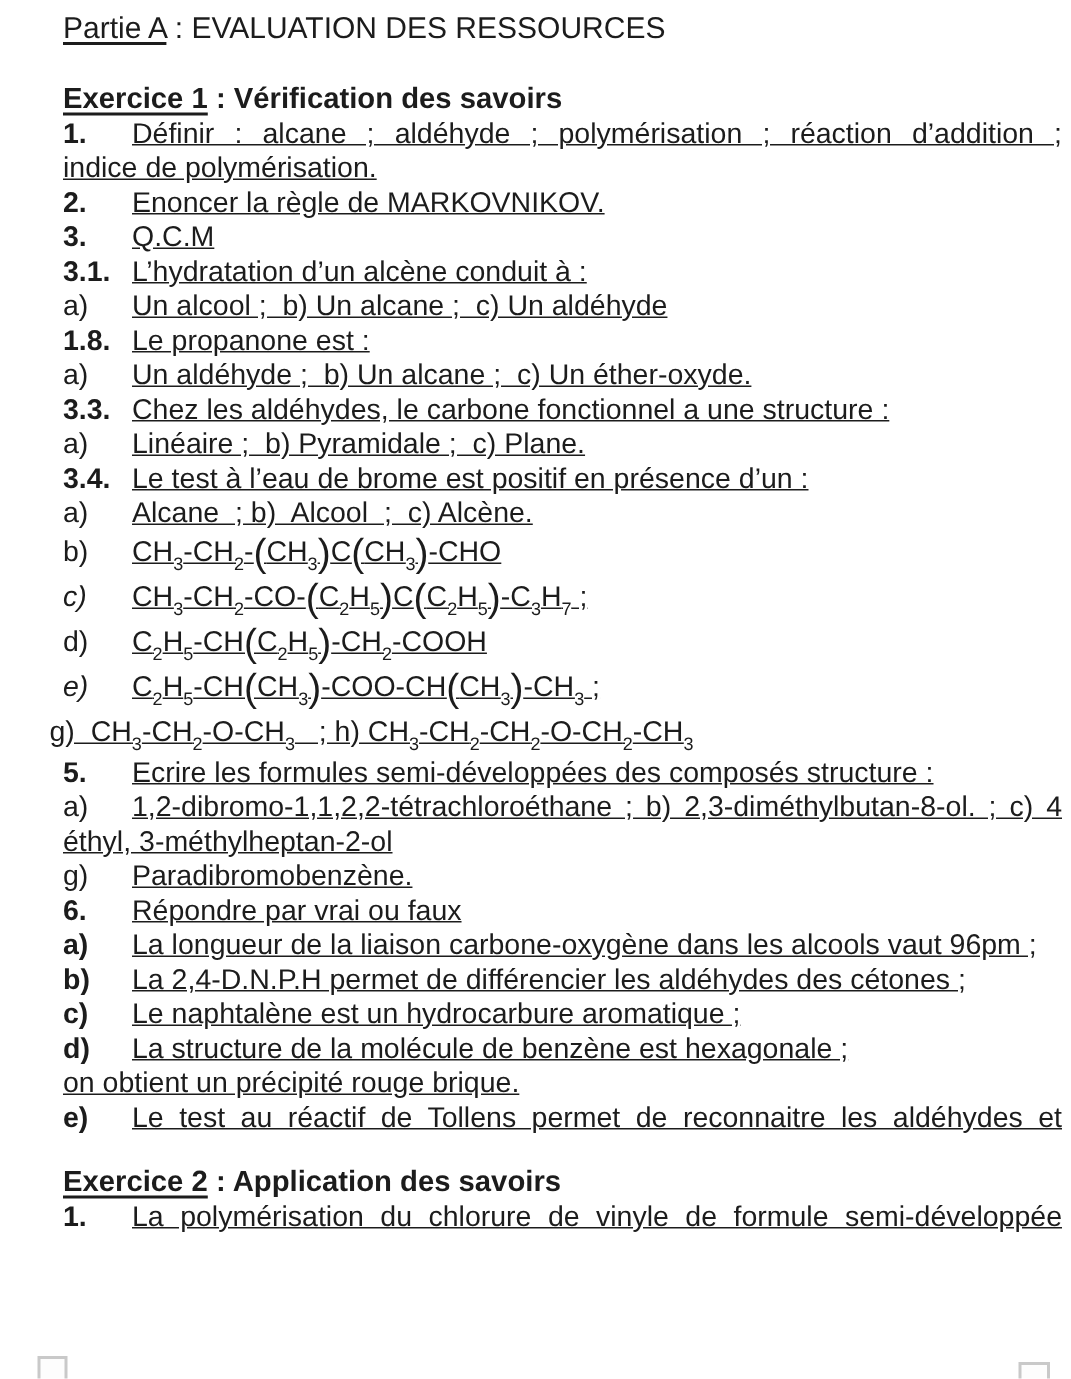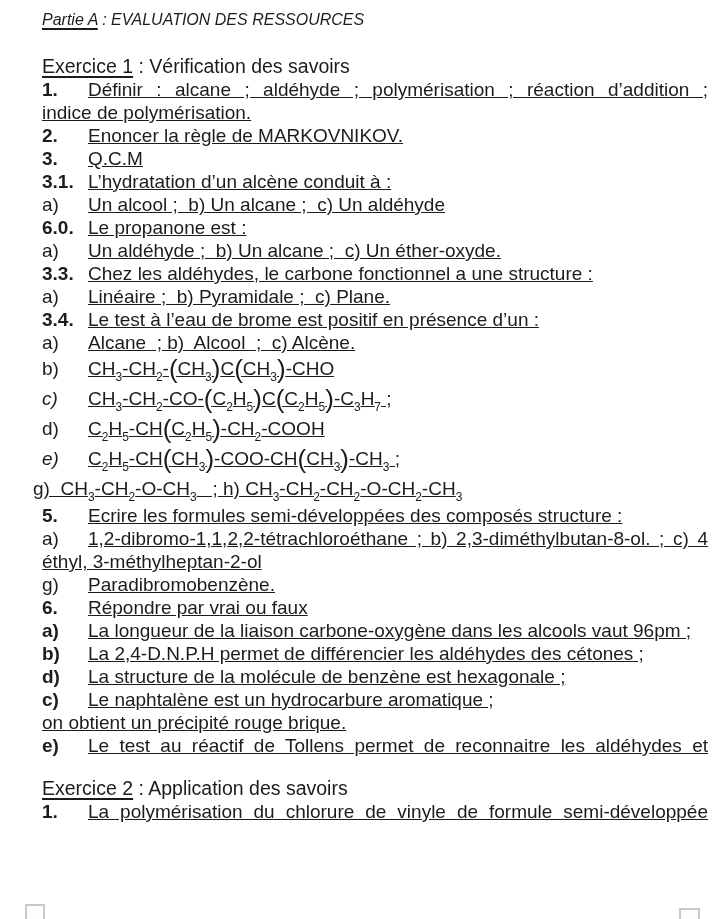--- a/index.html
+++ b/index.html
@@ -17,22 +17,22 @@
     font-size:19px;
     white-space:nowrap;
     text-decoration:underline;
   }
   .j{white-space:normal;text-align:justify;text-align-last:justify;}
   .num{display:inline-block;min-width:46px;}
   .b{font-weight:700;}
   .it{font-style:italic;}
   .sp24{height:24px;}
   .sp20{height:20px;}
-  .h{font-weight:400;font-size:19.5px;height:23px;line-height:23px;white-space:nowrap;}
-  .title-line{font-size:16px;font-weight:400;height:23px;line-height:23px;white-space:nowrap;font-style:italic;}
+  .h{font-weight:700;font-size:19.5px;height:23px;line-height:23px;white-space:nowrap;}
+  .title-line{font-size:20px;font-weight:400;height:23px;line-height:23px;white-space:nowrap;}
   .u{text-decoration:underline;text-decoration-thickness:1.5px;text-underline-offset:3px;}
   .f{height:30px;line-height:30px;}
   .f .chem{font-size:19px;}
   sub{font-size:12px;line-height:0;vertical-align:-6px;}
   .bp{font-size:26px;line-height:0;vertical-align:-3px;}
   .gh{margin-left:-9px;}
   .frag{position:absolute;border:2px solid #c9c9c9;background:#fdfdfd;}
   .frag-left{left:25px;top:904px;width:16px;height:22px;}
   .frag-right{left:679px;top:908px;width:17px;height:18px;}
 </style>
@@ -50,21 +50,21 @@
   <div class="line j"><span class="num b">1.</span><span>Définir : alcane ; aldéhyde ; polymérisation ; réaction d’addition ;</span></div>
   <div class="line"><span>indice de polymérisation.</span></div>
 
   <div class="line"><span class="num b">2.</span><span>Enoncer la règle de MARKOVNIKOV.</span></div>
 
   <div class="line"><span class="num b">3.</span><span>Q.C.M</span></div>
 
   <div class="line"><span class="num b">3.1.</span><span>L’hydratation d’un alcène conduit à :</span></div>
   <div class="line"><span class="num">a)</span><span>Un alcool ;&nbsp; b) Un alcane ;&nbsp; c) Un aldéhyde</span></div>
 
-  <div class="line"><span class="num b">6.0.</span><span>Le propanone est :</span></div>
+  <div class="line"><span class="num b">1.8.</span><span>Le propanone est :</span></div>
   <div class="line"><span class="num">a)</span><span>Un aldéhyde ;&nbsp; b) Un alcane ;&nbsp; c) Un éther-oxyde.</span></div>
 
   <div class="line"><span class="num b">3.3.</span><span>Chez les aldéhydes, le carbone fonctionnel a une structure :</span></div>
   <div class="line"><span class="num">a)</span><span>Linéaire ;&nbsp; b) Pyramidale ;&nbsp; c) Plane.</span></div>
 
   <div class="line"><span class="num b">3.4.</span><span>Le test à l’eau de brome est positif en présence d’un :</span></div>
   <div class="line"><span class="num">a)</span><span>Alcane&nbsp; ; b)&nbsp; Alcool&nbsp; ;&nbsp; c) Alcène.</span></div>
 
 
   <div class="line f"><span class="num">b)</span><span class="chem">CH<sub>3</sub>-CH<sub>2</sub>-<span class="bp">(</span>CH<sub>3</sub><span class="bp">)</span>C<span class="bp">(</span>CH<sub>3</sub><span class="bp">)</span>-CHO</span></div>
@@ -74,22 +74,22 @@
   <div class="line f gh"><span class="chem">g)&nbsp; CH<sub>3</sub>-CH<sub>2</sub>-O-CH<sub>3</sub> &nbsp;&nbsp;; h) CH<sub>3</sub>-CH<sub>2</sub>-CH<sub>2</sub>-O-CH<sub>2</sub>-CH<sub>3</sub></span></div>
 
   <div class="line"><span class="num b">5.</span><span>Ecrire les formules semi-développées des composés structure :</span></div>
   <div class="line j"><span class="num">a)</span><span>1,2-dibromo-1,1,2,2-tétrachloroéthane ; b) 2,3-diméthylbutan-8-ol. ; c) 4</span></div>
   <div class="line"><span>éthyl, 3-méthylheptan-2-ol</span></div>
   <div class="line"><span class="num">g)</span><span>Paradibromobenzène.</span></div>
 
   <div class="line"><span class="num b">6.</span><span>Répondre par vrai ou faux</span></div>
   <div class="line"><span class="num b">a)</span><span>La longueur de la liaison carbone-oxygène dans les alcools vaut 96pm ;</span></div>
   <div class="line"><span class="num b">b)</span><span>La 2,4-D.N.P.H permet de différencier les aldéhydes des cétones ;</span></div>
+  <div class="line"><span class="num b">c)</span><span>Le naphtalène est un hydrocarbure aromatique ;</span></div>
   <div class="line"><span class="num b">d)</span><span>La structure de la molécule de benzène est hexagonale ;</span></div>
-  <div class="line"><span class="num b">c)</span><span>Le naphtalène est un hydrocarbure aromatique ;</span></div>
   <div class="line"><span>on obtient un précipité rouge brique.</span></div>
   <div class="line j"><span class="num b">e)</span><span>Le test au réactif de Tollens permet de reconnaitre les aldéhydes et</span></div>
 
   <div class="sp20"></div>
 
   <div class="h"><span class="u">Exercice 2</span><span> : Application des savoirs</span></div>
   <div class="line j"><span class="num b">1.</span><span>La polymérisation du chlorure de vinyle de formule semi-développée</span></div>
 
 </div>
 

